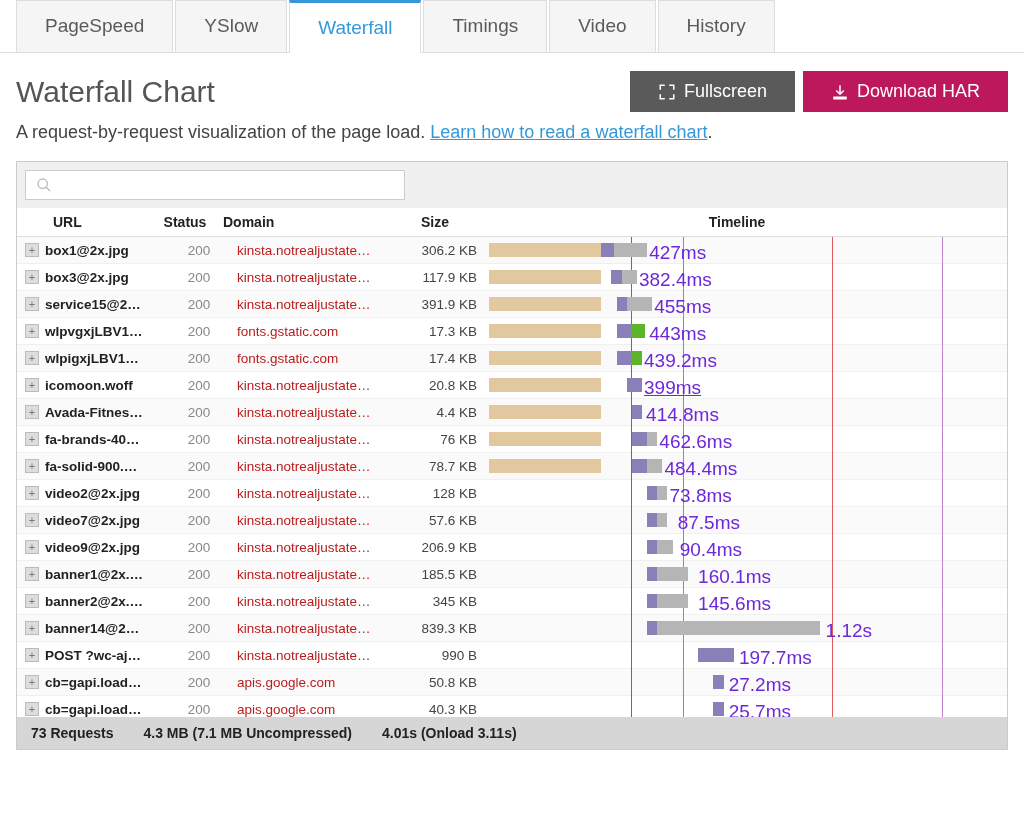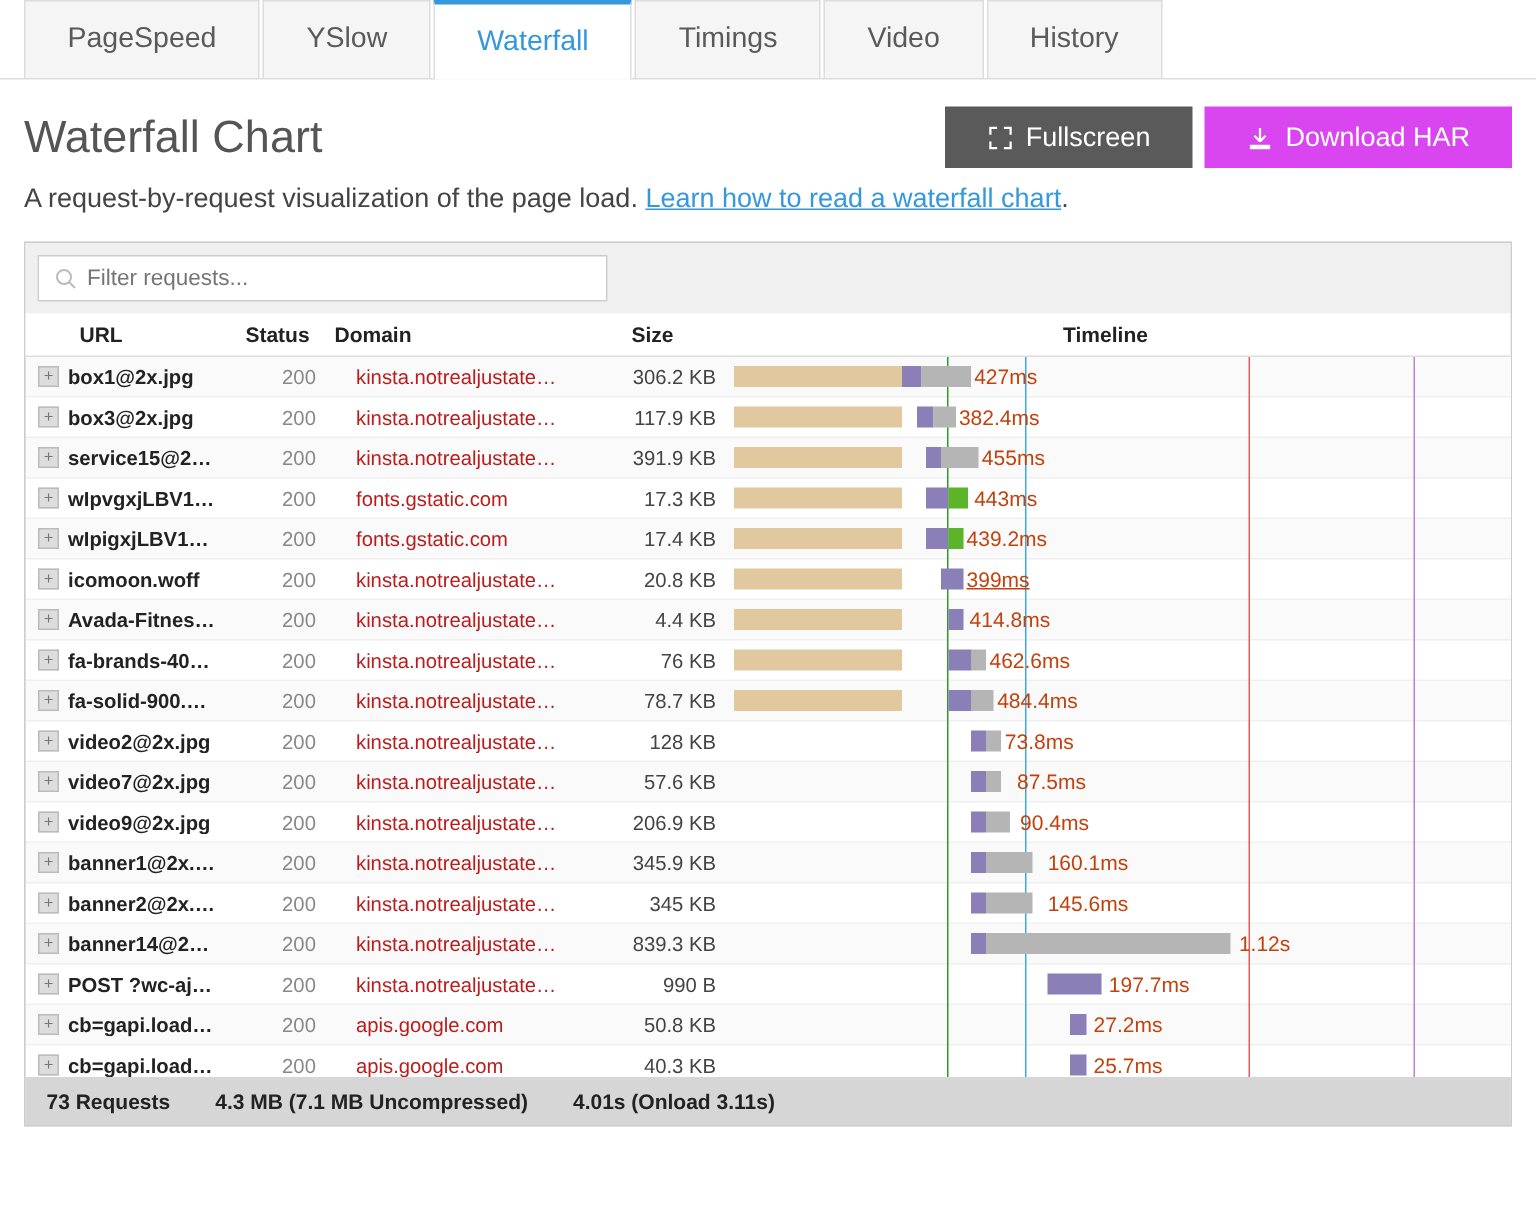--- a/index.html
+++ b/index.html
@@ -4,21 +4,21 @@
 <style>
 * { box-sizing: border-box; margin: 0; padding: 0; }
 body { font-family: -apple-system, BlinkMacSystemFont, "Segoe UI", Arial, sans-serif; background: #fff; width: 1024px; }
 .tabs { display: flex; border-bottom: 1px solid #ddd; padding: 0 16px; }
 .tab { padding: 14px 28px; color: #5a5a5a; font-size: 19px; cursor: pointer; background: #f5f5f5; border: 1px solid #ddd; border-bottom: none; margin-right: 2px; }
 .tab.active { color: #3498db; background: #fff; border-top: 3px solid #3498db; position: relative; margin-bottom: -1px; }
 .header-row { display: flex; align-items: center; padding: 18px 16px 10px; }
 .page-title { font-size: 30px; color: #555; font-weight: 400; flex: 1; }
 .btn { display: inline-flex; align-items: center; gap: 8px; padding: 10px 28px; color: #fff; font-size: 18px; border: none; cursor: pointer; margin-left: 8px; }
 .btn-dark { background: #5a5a5a; }
-.btn-blue { background: #d946ef; }
+.btn-blue { background: #be185d; }
 .desc { padding: 0 16px 18px; font-size: 18px; color: #444; }
 .desc a { color: #3498db; text-decoration: underline; }
 .chart-wrap { border: 1px solid #ccc; margin: 0 16px 6px; background:#f0f0f0; }
 .filter-row { padding: 8px; background: #f0f0f0; }
 .filter-box { display: flex; align-items: center; gap: 6px; background: #fff; border: 1px solid #ccc; padding: 6px 10px; width: 380px; }
 .filter-box input { border: none; outline: none; font-size: 15px; flex: 1; color: #999; }
 .grid-head { display: flex; padding: 6px 8px; font-size: 14px; font-weight: 700; color: #222; background:#fff; border-bottom:1px solid #ddd; }
 .col-url { width: 130px; padding-left: 28px; }
 .col-status { width: 60px; text-align: center; }
 .col-domain { width: 180px; padding-left: 8px; }
@@ -31,21 +31,21 @@
 .url-cell { width: 124px; font-weight: 700; color: #222; overflow: hidden; text-overflow: ellipsis; white-space: nowrap; }
 .status-cell { width: 60px; text-align: center; color: #888; }
 .domain-cell { width: 180px; padding-left: 8px; color: #b91c1c; overflow: hidden; text-overflow: ellipsis; white-space: nowrap; }
 .size-cell { width: 80px; text-align: right; padding-right: 12px; color: #444; }
 .timeline-cell { flex: 1; position: relative; height: 20px; }
 .bar { position: absolute; top: 3px; height: 14px; }
 .bar-tan { background: #e1c89f; }
 .bar-purple { background: #8b7fb8; }
 .bar-gray { background: #b5b5b5; }
 .bar-green { background: #5cb528; }
-.time-label { position: absolute; top: 2px; font-size: 14px; color: #c2410c; white-space: nowrap; }
+.time-label { position: absolute; top: 2px; font-size: 19px; color: #6d28d9; white-space: nowrap; }
 .vline { position: absolute; top: 0; bottom: 0; width: 1px; }
 .vline-green { background: #2a9c2a; }
 .vline-blue { background: #3ba9e4; }
 .vline-red { background: #e45a5a; }
 .vline-purple { background: #c77fd6; }
 .footer { display: flex; gap: 30px; padding: 8px 14px; font-size: 14px; font-weight: 700; background: #d6d6d6; color: #222; }
 svg { display: block; }
 .search-svg { stroke: #bbb; }
 </style>
 </head>
@@ -86,21 +86,20 @@
 
 <div class="chart-wrap">
   <div class="filter-row">
     <div class="filter-box">
       <span>
           <svg class="search-svg" width="16" height="16" viewBox="0 0 24 24" fill="none" stroke-width="2">
             <circle cx="10" cy="10" r="7"></circle>
             <path d="M21 21l-6-6"></path>
           </svg>
         </span>
-      <input type="text" placeholder="Filter requests..." style="">
     </div>
   </div>
 
   <div class="grid-head">
     <div class="col-url">URL</div>
     <div class="col-status">Status</div>
     <div class="col-domain">Domain</div>
     <div class="col-size">Size</div>
     <div class="col-timeline">Timeline</div>
   </div>
@@ -259,21 +258,21 @@
           <div class="bar bar-purple" style="left: 31%; width: 2%;"></div>
           <div class="bar bar-gray" style="left: 33%; width: 3%;"></div>
           <div class="time-label" style="left: 37.4%;">90.4ms</div>
         </div>
       </div>
       <div class="row">
         <div class="expand">+</div>
         <div class="url-cell">banner1@2x.…</div>
         <div class="status-cell">200</div>
         <div class="domain-cell">kinsta.notrealjustate…</div>
-        <div class="size-cell">345.9 KB</div>
+        <div class="size-cell">185.5 KB</div>
         <div class="timeline-cell">
           <div class="bar bar-purple" style="left: 31%; width: 2%;"></div>
           <div class="bar bar-gray" style="left: 33%; width: 6%;"></div>
           <div class="time-label" style="left: 41%;">160.1ms</div>
         </div>
       </div>
       <div class="row">
         <div class="expand">+</div>
         <div class="url-cell">banner2@2x.…</div>
         <div class="status-cell">200</div>

